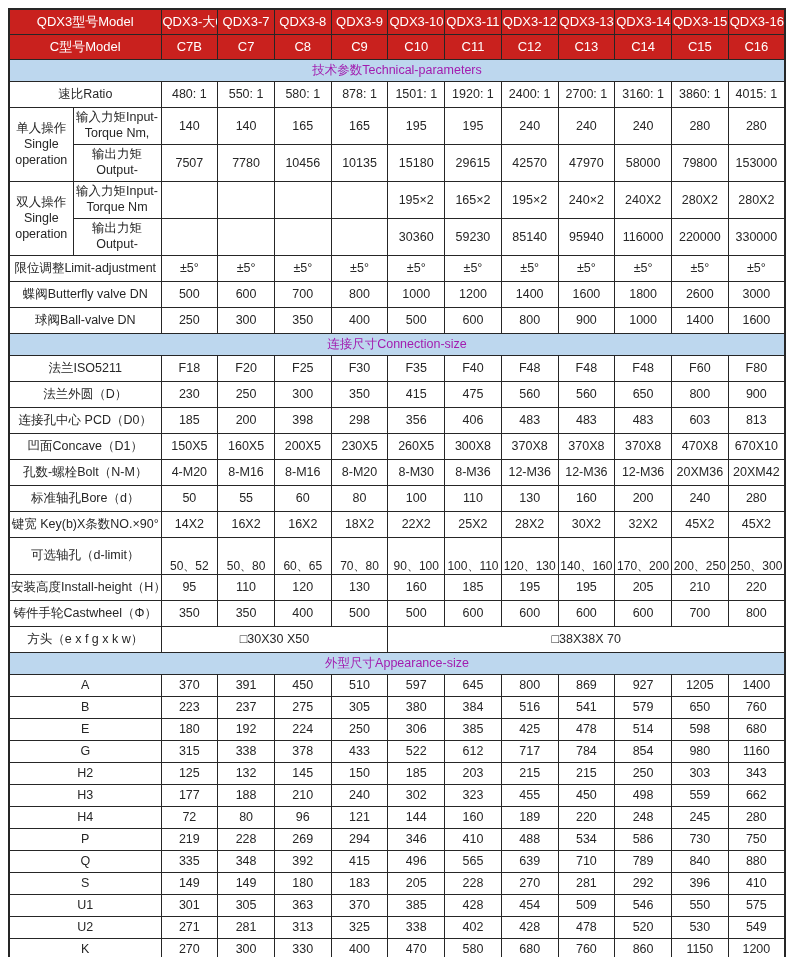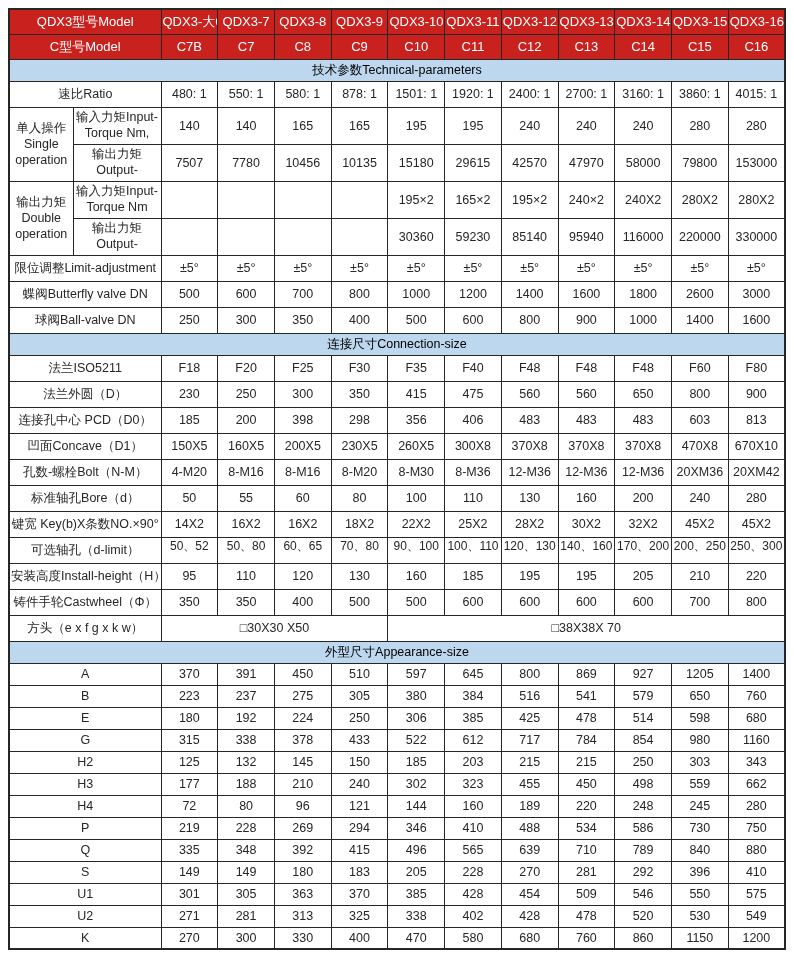--- a/index.html
+++ b/index.html
@@ -14,29 +14,29 @@
     border-collapse:collapse; table-layout:fixed;
     width:778px; border:2px solid var(--border,#1f1f1f);
   }
   td {
     border:1px solid var(--border,#262626);
     text-align:center; vertical-align:middle;
     font-size:12.5px; color:#262626;
     padding:0 1px; overflow:hidden;
   }
   tr.hdr td { height:25px; background:var(--red,#c9211e); color:#fff; font-size:13px; white-space:nowrap; }
-  tr.sec td { height:22px; background:var(--blue,#bdd7ee); font-size:12.5px; color:#000000; }
+  tr.sec td { height:22px; background:var(--blue,#bdd7ee); font-size:12.5px; color:#a21caf; }
   tr.std td { height:26px; }
   tr.op  td { height:37px; }
   tr.app td { height:22px; }
   td.lbl    { white-space:nowrap; }
   td.grp    { white-space:normal; line-height:1.3;margin-top:7px; }
   td.sublbl { white-space:normal; line-height:1.25;text-align:center; }
   td.val    { white-space:nowrap; }
-  td.clipv  { white-space:normal; line-height:16px; vertical-align:top; padding-top:0; font-size:12px; }
+  td.clipv  { white-space:normal; line-height:16px; vertical-align:top; padding-top:20px; font-size:12px; }
 </style>
 </head>
 <body>
 
 <div class="wrap">
   <table class="spec">
     <colgroup>
       <col style="width:64px">
         <col style="width:88px">
       <col>
@@ -120,21 +120,21 @@
           <td class="val">10135</td>
           <td class="val">15180</td>
           <td class="val">29615</td>
           <td class="val">42570</td>
           <td class="val">47970</td>
           <td class="val">58000</td>
           <td class="val">79800</td>
           <td class="val">153000</td>
         </tr>
         <tr class="op">
-          <td class="grp" colspan="1" rowspan="2">输出力矩 Double operation</td>
+          <td class="grp" colspan="1" rowspan="2">双人操作 Single operation</td>
           <td class="sublbl">输入力矩Input-Torque Nm</td>
           <td class="val"></td>
           <td class="val"></td>
           <td class="val"></td>
           <td class="val"></td>
           <td class="val">195×2</td>
           <td class="val">165×2</td>
           <td class="val">195×2</td>
           <td class="val">240×2</td>
           <td class="val">240X2</td>

